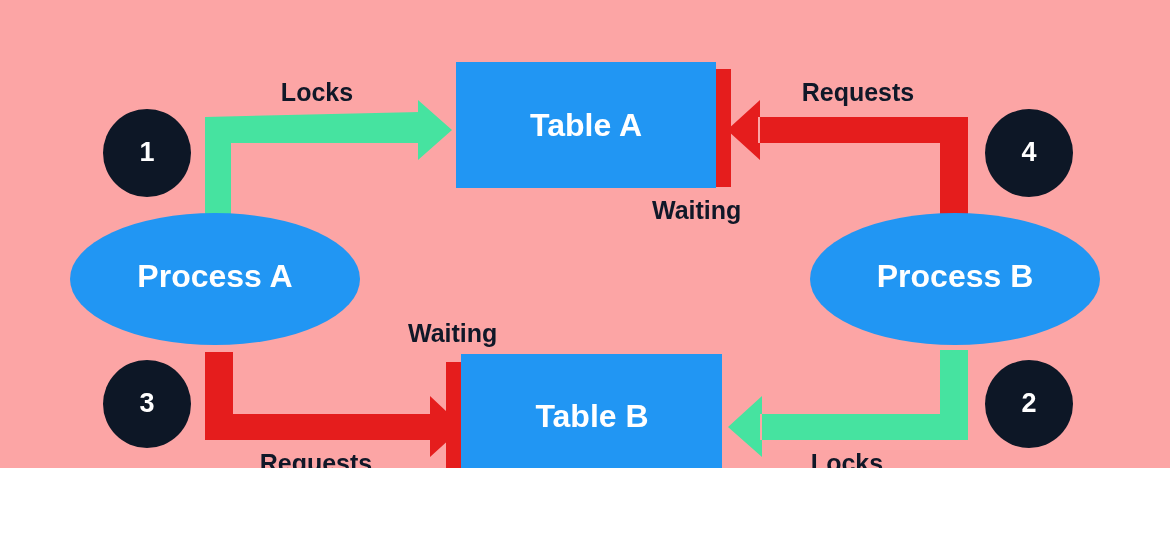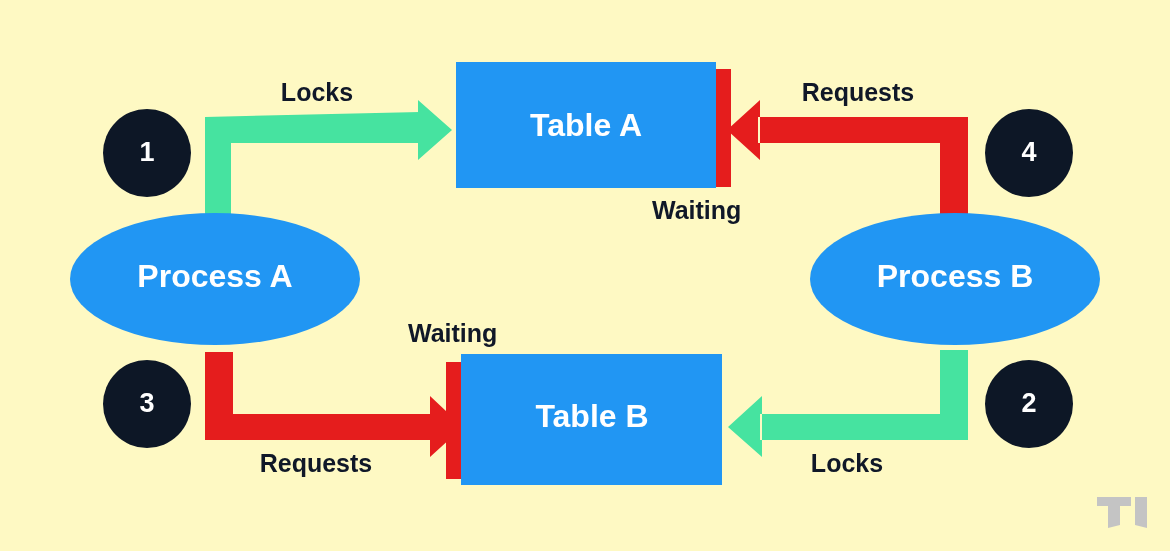--- a/index.html
+++ b/index.html
@@ -6,22 +6,22 @@
     margin: 0;
     padding: 0;
     background: #ffffff;
   }
   body {
     font-family: "Liberation Sans", sans-serif;
   }
   #canvas {
     position: relative;
     width: 1170px;
-    height: 551px;
-    background: #fef9c3;
+    height: 468px;
+    background: #fca5a5;
     overflow: hidden;
   }
   #canvas svg {
     position: absolute;
     top: 0;
     left: 0;
   }
   .node-label {
     fill: #ffffff;
     font-family: "Liberation Sans", sans-serif;

